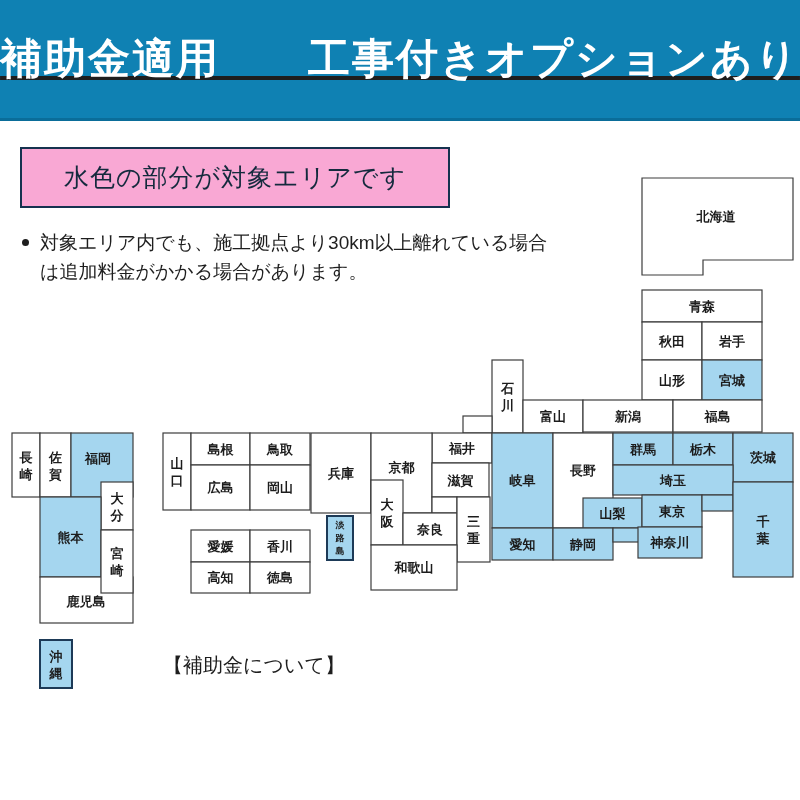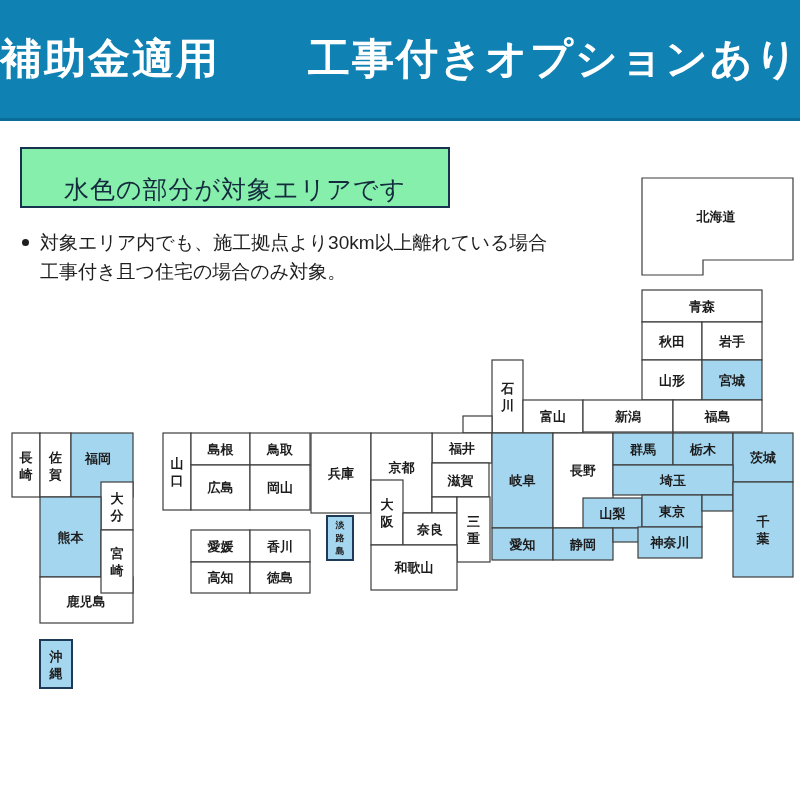--- a/index.html
+++ b/index.html
@@ -3,21 +3,21 @@
 <meta charset="utf-8">
 <style>
   html,body{margin:0;padding:0;background:#ffffff;}
   .page{
     position:relative;width:800px;height:800px;background:#ffffff;overflow:hidden;
     font-family:"Liberation Sans","DejaVu Sans",sans-serif;color:#1e1e1e;
   }
   .banner{
     position:absolute;left:0;top:0;width:800px;height:118px;
     background:#0f81b3;border-bottom:3px solid #0a6d99;
-    display:flex;align-items:center;justify-content:center;
+    display:flex;align-items:center;justify-content:center;text-decoration:underline;
   }
   .banner-title{
     color:#ffffff;font-size:42px;font-weight:bold;letter-spacing:2px;white-space:nowrap;
   }
   .legend-box{
     position:absolute;left:20px;top:147px;width:430px;height:61px;
     background:#a5d6ef;border:2px solid #16324f;box-sizing:border-box;
     display:flex;align-items:center;justify-content:center;
   }
   .legend-label{font-size:25px;color:#142a3d;letter-spacing:1px;}
@@ -36,27 +36,27 @@
 </style>
 </head>
 <body>
 
 <div class="page">
 
   <div class="banner" style="background: rgb(15, 129, 179);">
     <div class="banner-title" style="color: rgb(255, 255, 255);">補助金適用　　工事付きオプションあり</div>
   </div>
 
-  <div class="legend-box" style="background: #86efac; border-color: rgb(22, 50, 79); align-items: flex-end;">
+  <div class="legend-box" style="background: #f9a8d4; border-color: rgb(22, 50, 79);">
     <div class="legend-label">水色の部分が対象エリアです</div>
   </div>
 
   <ul class="notes">
     <li>対象エリア内でも、施工拠点より30km以上離れている場合
-工事付き且つ住宅の場合のみ対象。</li>
+は追加料金がかかる場合があります。</li>
   </ul>
 
   <svg class="map-svg" viewBox="0 0 800 800" xmlns="http://www.w3.org/2000/svg">
       <g>
         <polygon points="642,178 793,178 793,260 703,260 703,275 642,275" fill="#ffffff" stroke="#3c3c3c" stroke-width="1.2"></polygon>
         <text fill="#1c1c1c" font-size="13" font-weight="600" text-anchor="middle" dominant-baseline="central" font-family="&quot;Liberation Sans&quot;,&quot;DejaVu Sans&quot;,sans-serif" x="716" y="216">北海道</text>
       </g>
       <g>
         <rect x="642" y="290" width="120" height="32" fill="#ffffff" stroke="#3c3c3c" stroke-width="1.2"></rect>
         <text fill="#1c1c1c" font-size="13" font-weight="600" text-anchor="middle" dominant-baseline="central" font-family="&quot;Liberation Sans&quot;,&quot;DejaVu Sans&quot;,sans-serif" x="702" y="306">青森</text>
@@ -253,15 +253,16 @@
         <rect x="101" y="530" width="32" height="63" fill="#ffffff" stroke="#3c3c3c" stroke-width="1.2"></rect>
         <text fill="#1c1c1c" font-size="13" font-weight="600" text-anchor="middle" dominant-baseline="central" font-family="&quot;Liberation Sans&quot;,&quot;DejaVu Sans&quot;,sans-serif"><tspan x="117" y="553">宮</tspan><tspan x="117" y="570">崎</tspan></text>
       </g>
       <g>
         <rect x="40" y="640" width="32" height="48" fill="#a5d6ef" stroke="#1d3a57" stroke-width="2"></rect>
         <text fill="#1c1c1c" font-size="13" font-weight="600" text-anchor="middle" dominant-baseline="central" font-family="&quot;Liberation Sans&quot;,&quot;DejaVu Sans&quot;,sans-serif"><tspan x="56" y="655.5">沖</tspan><tspan x="56" y="672.5">縄</tspan></text>
       </g>
     </svg>
 
   <div class="subsidy">
+    <div class="subsidy-heading">【補助金について】</div>
   </div>
 
 </div>
 
 </body></html>

